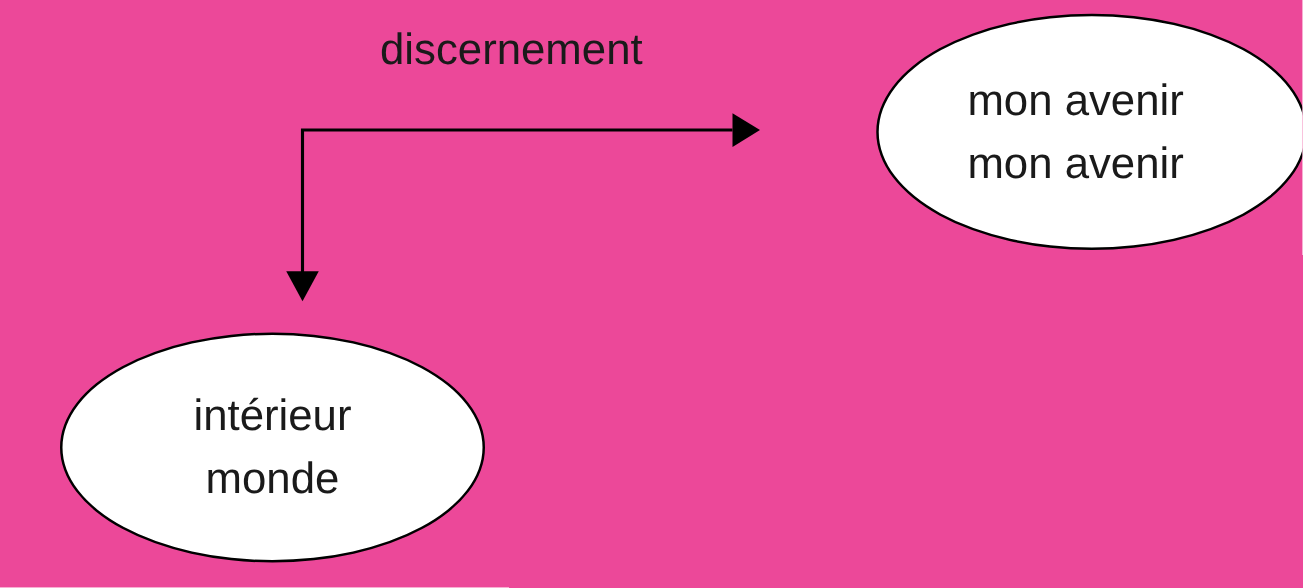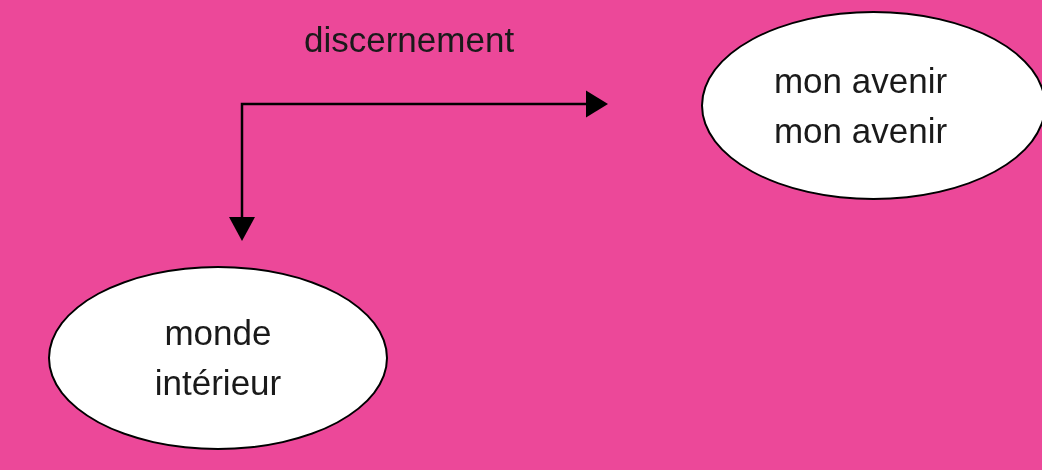--- a/index.html
+++ b/index.html
@@ -87,18 +87,18 @@
 
   <div class="node future">
     <div class="node-text">
       <div>mon avenir</div>
       <div>mon avenir</div>
     </div>
   </div>
 
   <div class="node inner-world">
     <div class="node-text">
+      <div>intérieur</div>
       <div>monde</div>
-      <div>intérieur</div>
     </div>
   </div>
 
 </div>
 
 </body></html>

